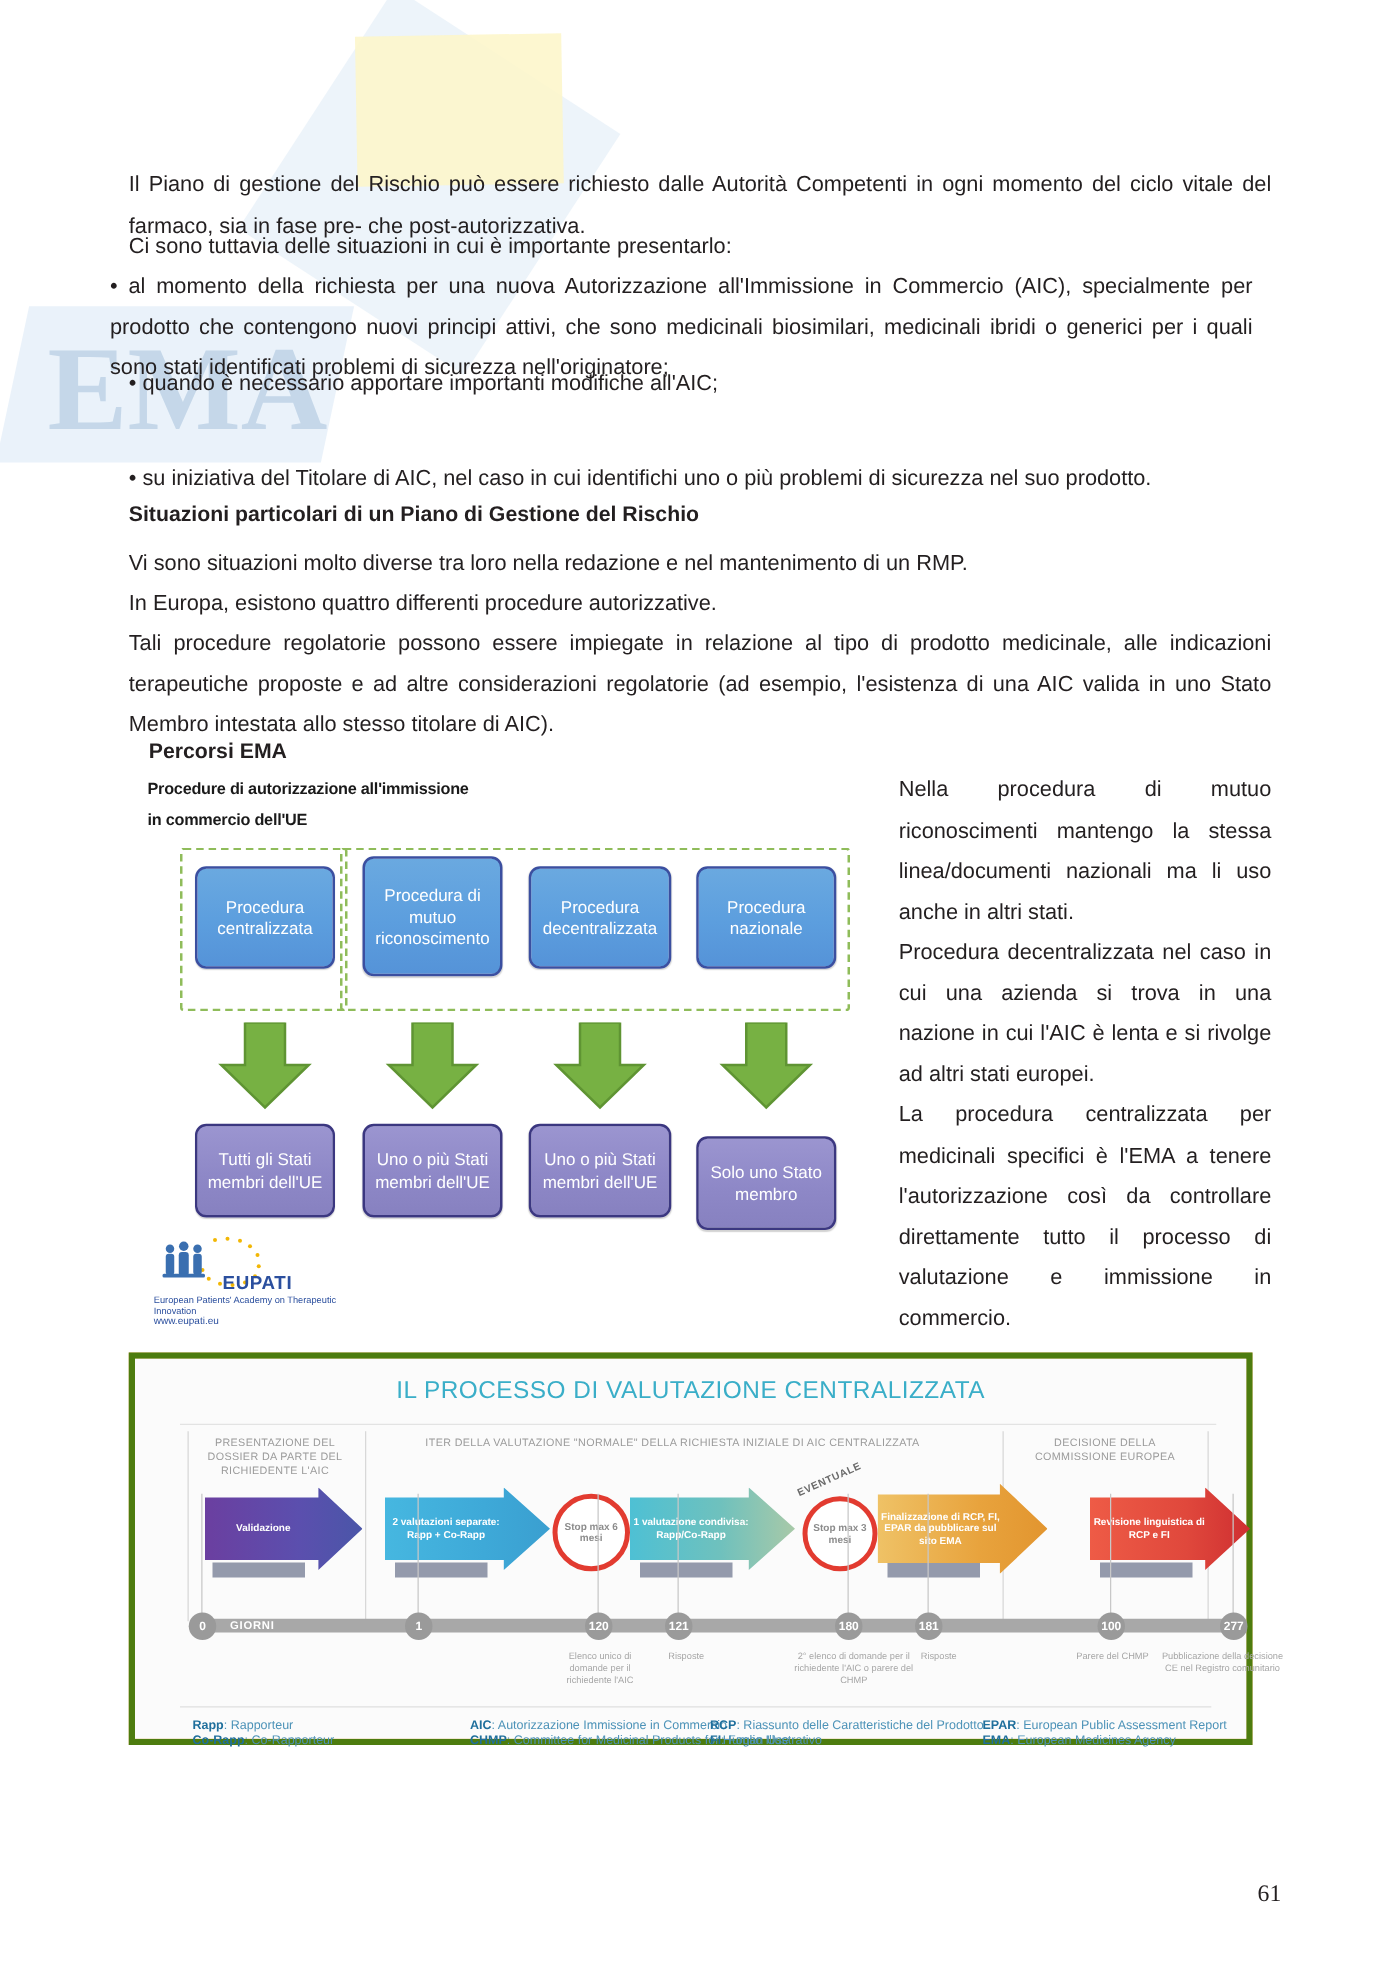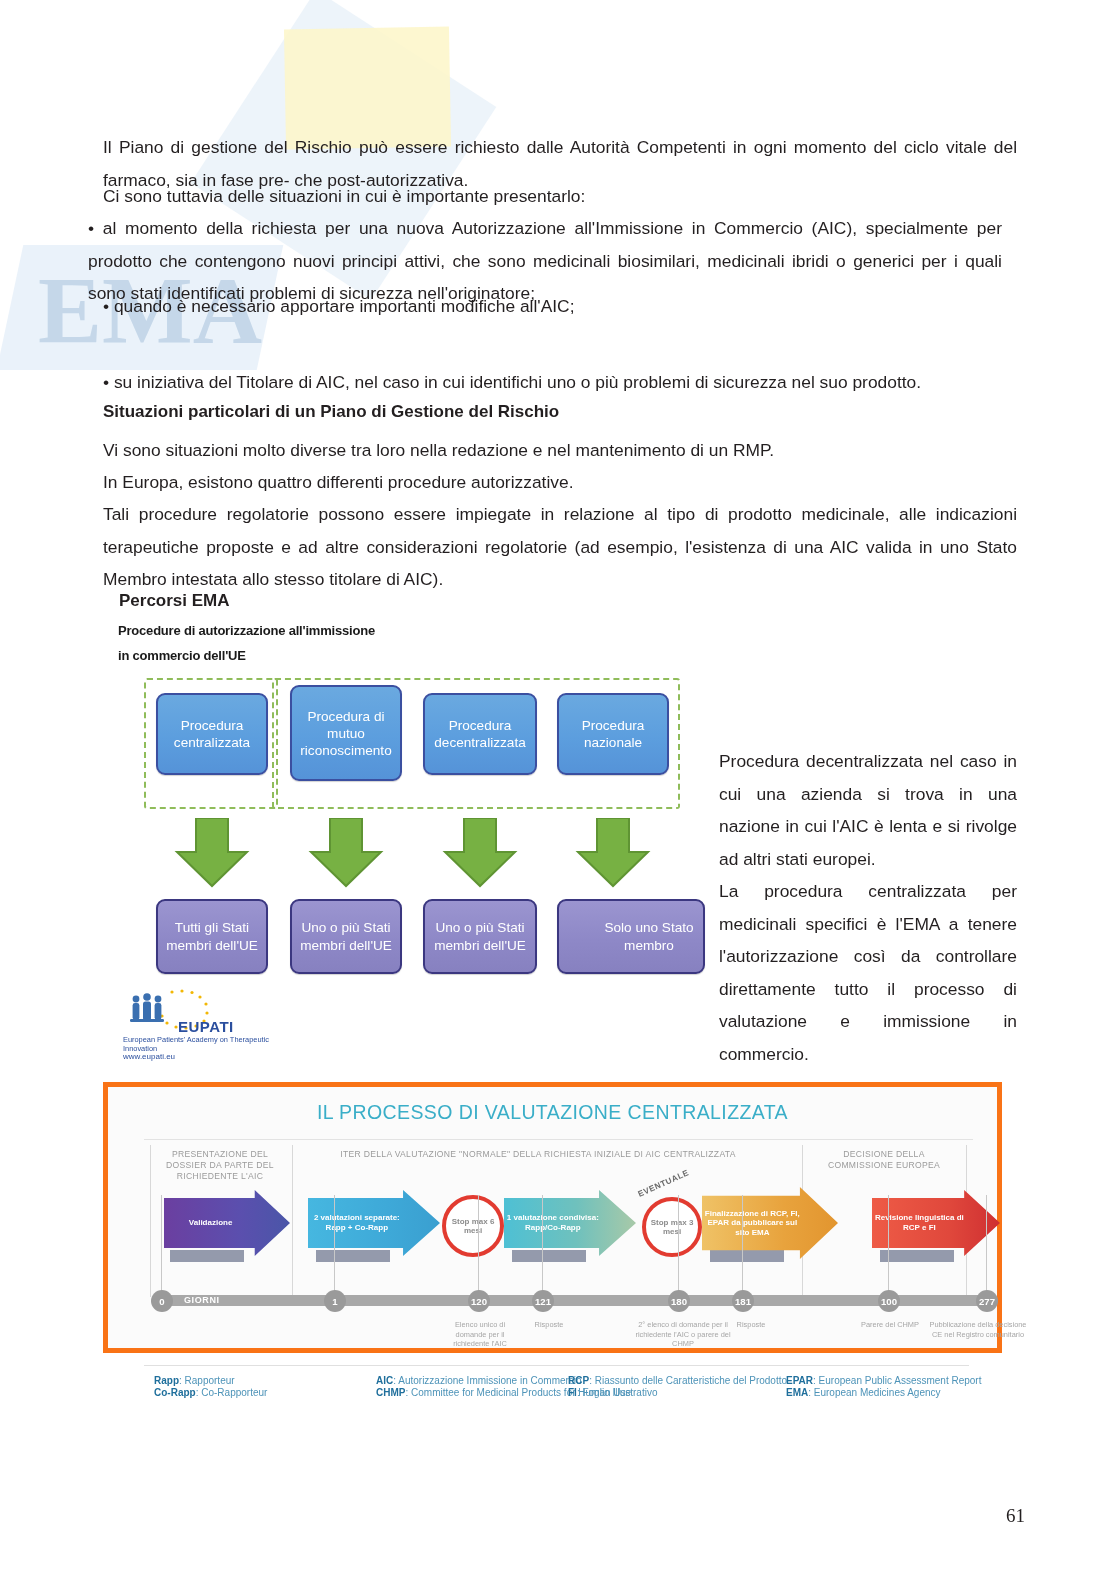--- a/index.html
+++ b/index.html
@@ -171,22 +171,22 @@
     line-height: 32.5px;
     color: #231f20;
     text-align: justify;
     z-index: 3;
   }
 
   
   #info {
     position: absolute;
     left: 103px; top: 1082px;
-    width: 899px; height: 271px;
-    border: 5px solid #f97316;
+    width: 899px; height: 314px;
+    border: 5px solid #4d7c0f;
     background: #fdba74;
     z-index: 3;
     box-sizing: border-box;
   }
   #info-inner {
     position: absolute;
     left: 0; top: 0; right: 0; bottom: 0;
     background: #fbfbfb;
   }
   .ig-title {
@@ -384,21 +384,21 @@
 
     <div class="res-box" style="left:44px;  top:281px; width:108px; height:71px;">
       <span>Tutti gli Stati membri dell'UE</span>
     </div>
     <div class="res-box" style="left:178px; top:281px; width:108px; height:71px;">
       <span>Uno o più Stati membri dell'UE</span>
     </div>
     <div class="res-box" style="left:311px; top:281px; width:110px; height:71px;">
       <span>Uno o più Stati membri dell'UE</span>
     </div>
-    <div class="res-box" style="left:445px; top:281px; width:108px; height:71px;padding-left:36px;">
+    <div class="res-box" style="left:445px; top:291px; width:108px; height:71px;">
       <span>Solo uno Stato membro</span>
     </div>
 
     <div class="logo-wrap">
       <svg width="110" height="46" viewBox="0 0 110 46" style="position:absolute;left:4px;top:-2px;">
         <g fill="#f2b705">
           <circle cx="48" cy="4" r="1.6"></circle>
             <circle cx="58" cy="3" r="1.6"></circle>
           <circle cx="68" cy="4.5" r="1.6"></circle>
             <circle cx="76" cy="9" r="1.6"></circle>
@@ -420,20 +420,21 @@
             <rect x="30.6" y="15" width="6.8" height="17" rx="2.4"></rect>
           <rect x="6" y="31" width="34" height="3" rx="1.2"></rect>
         </g>
       </svg>
       <div class="logo-name">EUPATI</div>
       <div class="logo-sub">European Patients' Academy on Therapeutic Innovation</div>
       <div class="logo-url">www.eupati.eu</div>
     </div>
   </div>
 
+  <div class="rcol" style="top:615px;">Nella procedura di mutuo riconoscimenti mantengo la stessa linea/documenti nazionali ma li uso anche in altri stati.</div>
   <div class="rcol" style="top:745px;">Procedura decentralizzata nel caso in cui una azienda si trova in una nazione in cui l'AIC è lenta e si rivolge ad altri stati europei.</div>
   <div class="rcol" style="top:875px;">La procedura centralizzata per medicinali specifici è l'EMA a tenere l'autorizzazione così da controllare direttamente tutto il processo di valutazione e immissione in commercio.</div>
 
   <div id="info">
     <div id="info-inner">
 
       <div class="ig-title">IL PROCESSO DI VALUTAZIONE CENTRALIZZATA</div>
       <div class="ig-band"></div>
 
       <div class="ig-head" style="left:48px; top:62px; width:128px;">PRESENTAZIONE DEL DOSSIER DA PARTE DEL RICHIEDENTE L'AIC</div>

